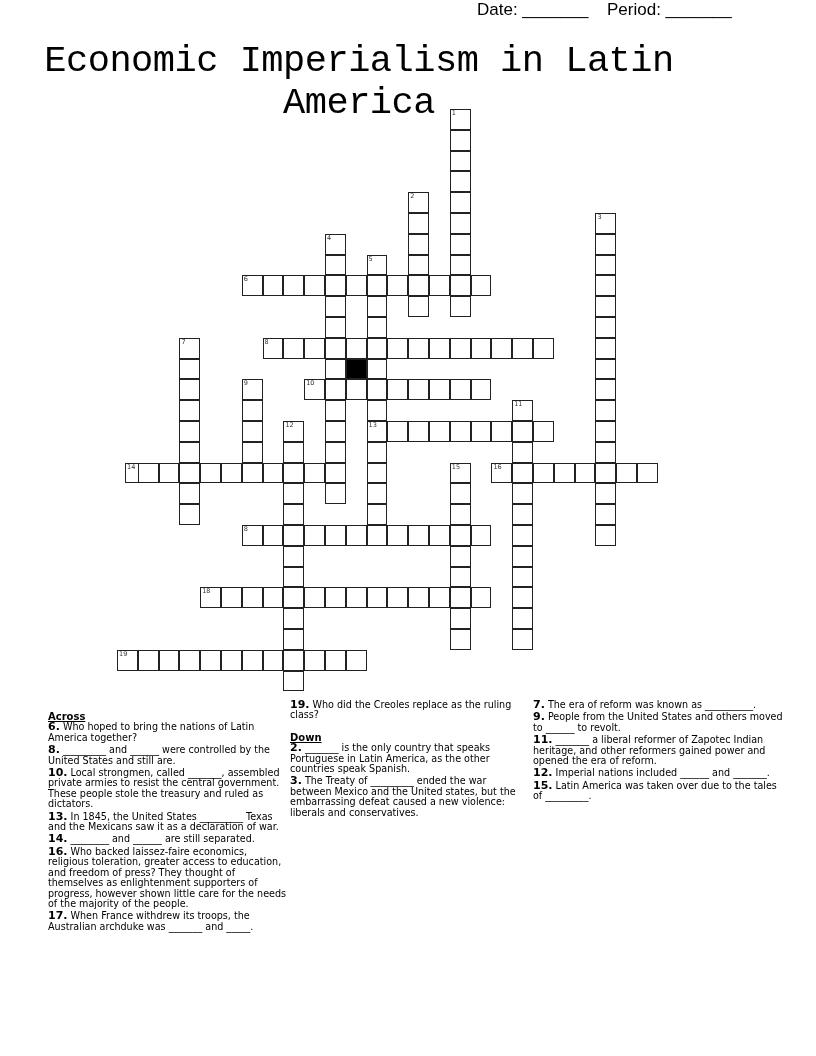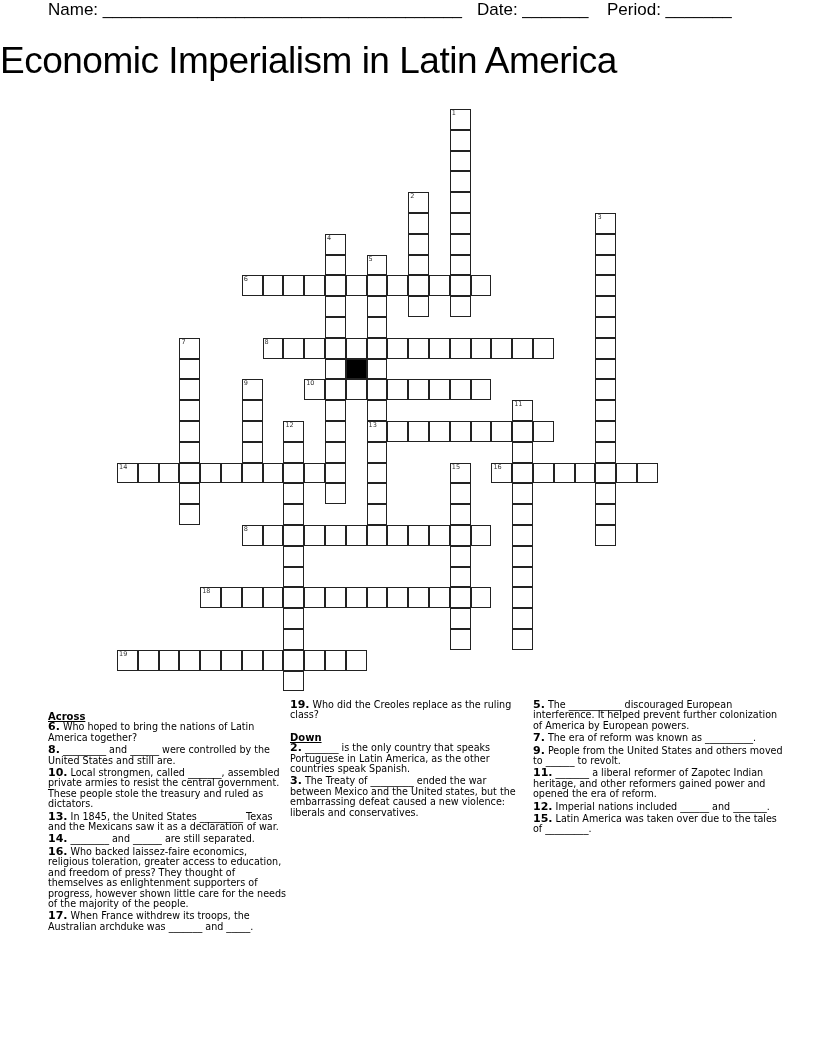--- a/index.html
+++ b/index.html
@@ -1,36 +1,35 @@
 <!DOCTYPE html>
 <html><head>
 <meta charset="utf-8">
 <style>
   html, body { margin: 0; padding: 0; background: #ffffff; }
   body { width: 816px; height: 1056px; position: relative; overflow: hidden; color: #000; }
   .header-line { position: absolute; top: 0; left: 0; width: 816px; height: 24px; font-family: "Liberation Sans", sans-serif; font-size: 17px; }
   .hdr { position: absolute; top: 0; white-space: pre; }
-  .title { position: absolute; top: 40px; left: 0; width: 718px; font-family: Liberation Sans, sans-serif; font-size: 37px; letter-spacing: -0.5px; font-weight: normal; }
+  .title { position: absolute; top: 40px; left: 0; width: 718px; text-align: center; font-family: Liberation Mono, monospace; font-size: 37px; letter-spacing: -0.5px; font-weight: normal; }
   .grid { position: absolute; left: 117px; top: 109px; width: 560px; height: 590px; }
   .cell { position: absolute; width: 20.8px; height: 20.8px; box-sizing: border-box; border: 1px solid #222; background: #fff; }
   .cell.black { background: #000; }
   .num { position: absolute; left: 1px; top: 0px; font-family: "DejaVu Sans", sans-serif; font-size: 6.5px; line-height: 7px; color: #333; }
   .clues { position: absolute; top: 700px; font-family: "DejaVu Sans", sans-serif; font-size: 9.6px; line-height: 10.4px; }
   .col1 { left: 48px; width: 240px; }
   .col2 { left: 290px; width: 238px; }
   .col3 { left: 533px; width: 250px; }
   .section-head { font-weight: bold; text-decoration: underline; font-size: 10px; margin-top: 12px; }
   .clue { margin: 0 0 2px 0; }
   .clue .n { font-weight: bold; font-size: 11px; }
 </style>
 </head>
 <body>
 
 <div class="header-line">
-  <span class="hdr" style="left:48px;">Name: ______________________________________</span>
   <span class="hdr" style="left:477px;">Date: _______</span>
   <span class="hdr" style="left:607px;">Period: _______</span>
 </div>
 
 <div class="title">Economic Imperialism in Latin America</div>
 
 <div class="grid" id="grid">
     <div class="cell" style="left: 124.8px; top: 166.4px;">
       <span class="num">6</span>
     </div>
@@ -76,21 +75,21 @@
       <span class="num">13</span>
     </div>
     <div class="cell" style="left: 270.4px; top: 312px;"></div>
     <div class="cell" style="left: 291.2px; top: 312px;"></div>
     <div class="cell" style="left: 312px; top: 312px;"></div>
     <div class="cell" style="left: 332.8px; top: 312px;"></div>
     <div class="cell" style="left: 353.6px; top: 312px;"></div>
     <div class="cell" style="left: 374.4px; top: 312px;"></div>
     <div class="cell" style="left: 395.2px; top: 312px;"></div>
     <div class="cell" style="left: 416px; top: 312px;"></div>
-    <div class="cell" style="left: 0px; top: 353.6px;">
+    <div class="cell" style="left: 8px; top: 353.6px;">
       <span class="num">14</span>
     </div>
     <div class="cell" style="left: 20.8px; top: 353.6px;"></div>
     <div class="cell" style="left: 41.6px; top: 353.6px;"></div>
     <div class="cell" style="left: 62.4px; top: 353.6px;"></div>
     <div class="cell" style="left: 83.2px; top: 353.6px;"></div>
     <div class="cell" style="left: 104px; top: 353.6px;"></div>
     <div class="cell" style="left: 124.8px; top: 353.6px;"></div>
     <div class="cell" style="left: 145.6px; top: 353.6px;"></div>
     <div class="cell" style="left: 166.4px; top: 353.6px;"></div>
@@ -270,19 +269,18 @@
 </div>
 
 <div class="clues col2">
   <div class="clue"><span class="n">19.</span><span> Who did the Creoles replace as the ruling class?</span></div>
   <div class="section-head">Down</div>
   <div class="clue"><span class="n">2.</span><span> _______ is the only country that speaks Portuguese in Latin America, as the other countries speak Spanish.</span></div>
   <div class="clue"><span class="n">3.</span><span> The Treaty of _________ ended the war between Mexico and the United states, but the embarrassing defeat caused a new violence: liberals and conservatives.</span></div>
 </div>
 
 <div class="clues col3">
-  <div class="clue"><span class="n">5.</span><span> The ___________ discouraged European interference. It helped prevent further colonization of America by European powers.</span></div>
   <div class="clue"><span class="n">7.</span><span> The era of reform was known as __________.</span></div>
   <div class="clue"><span class="n">9.</span><span> People from the United States and others moved to ______ to revolt.</span></div>
   <div class="clue"><span class="n">11.</span><span> _______ a liberal reformer of Zapotec Indian heritage, and other reformers gained power and opened the era of reform.</span></div>
   <div class="clue"><span class="n">12.</span><span> Imperial nations included ______ and _______.</span></div>
   <div class="clue"><span class="n">15.</span><span> Latin America was taken over due to the tales of _________.</span></div>
 </div>
 
 </body></html>

